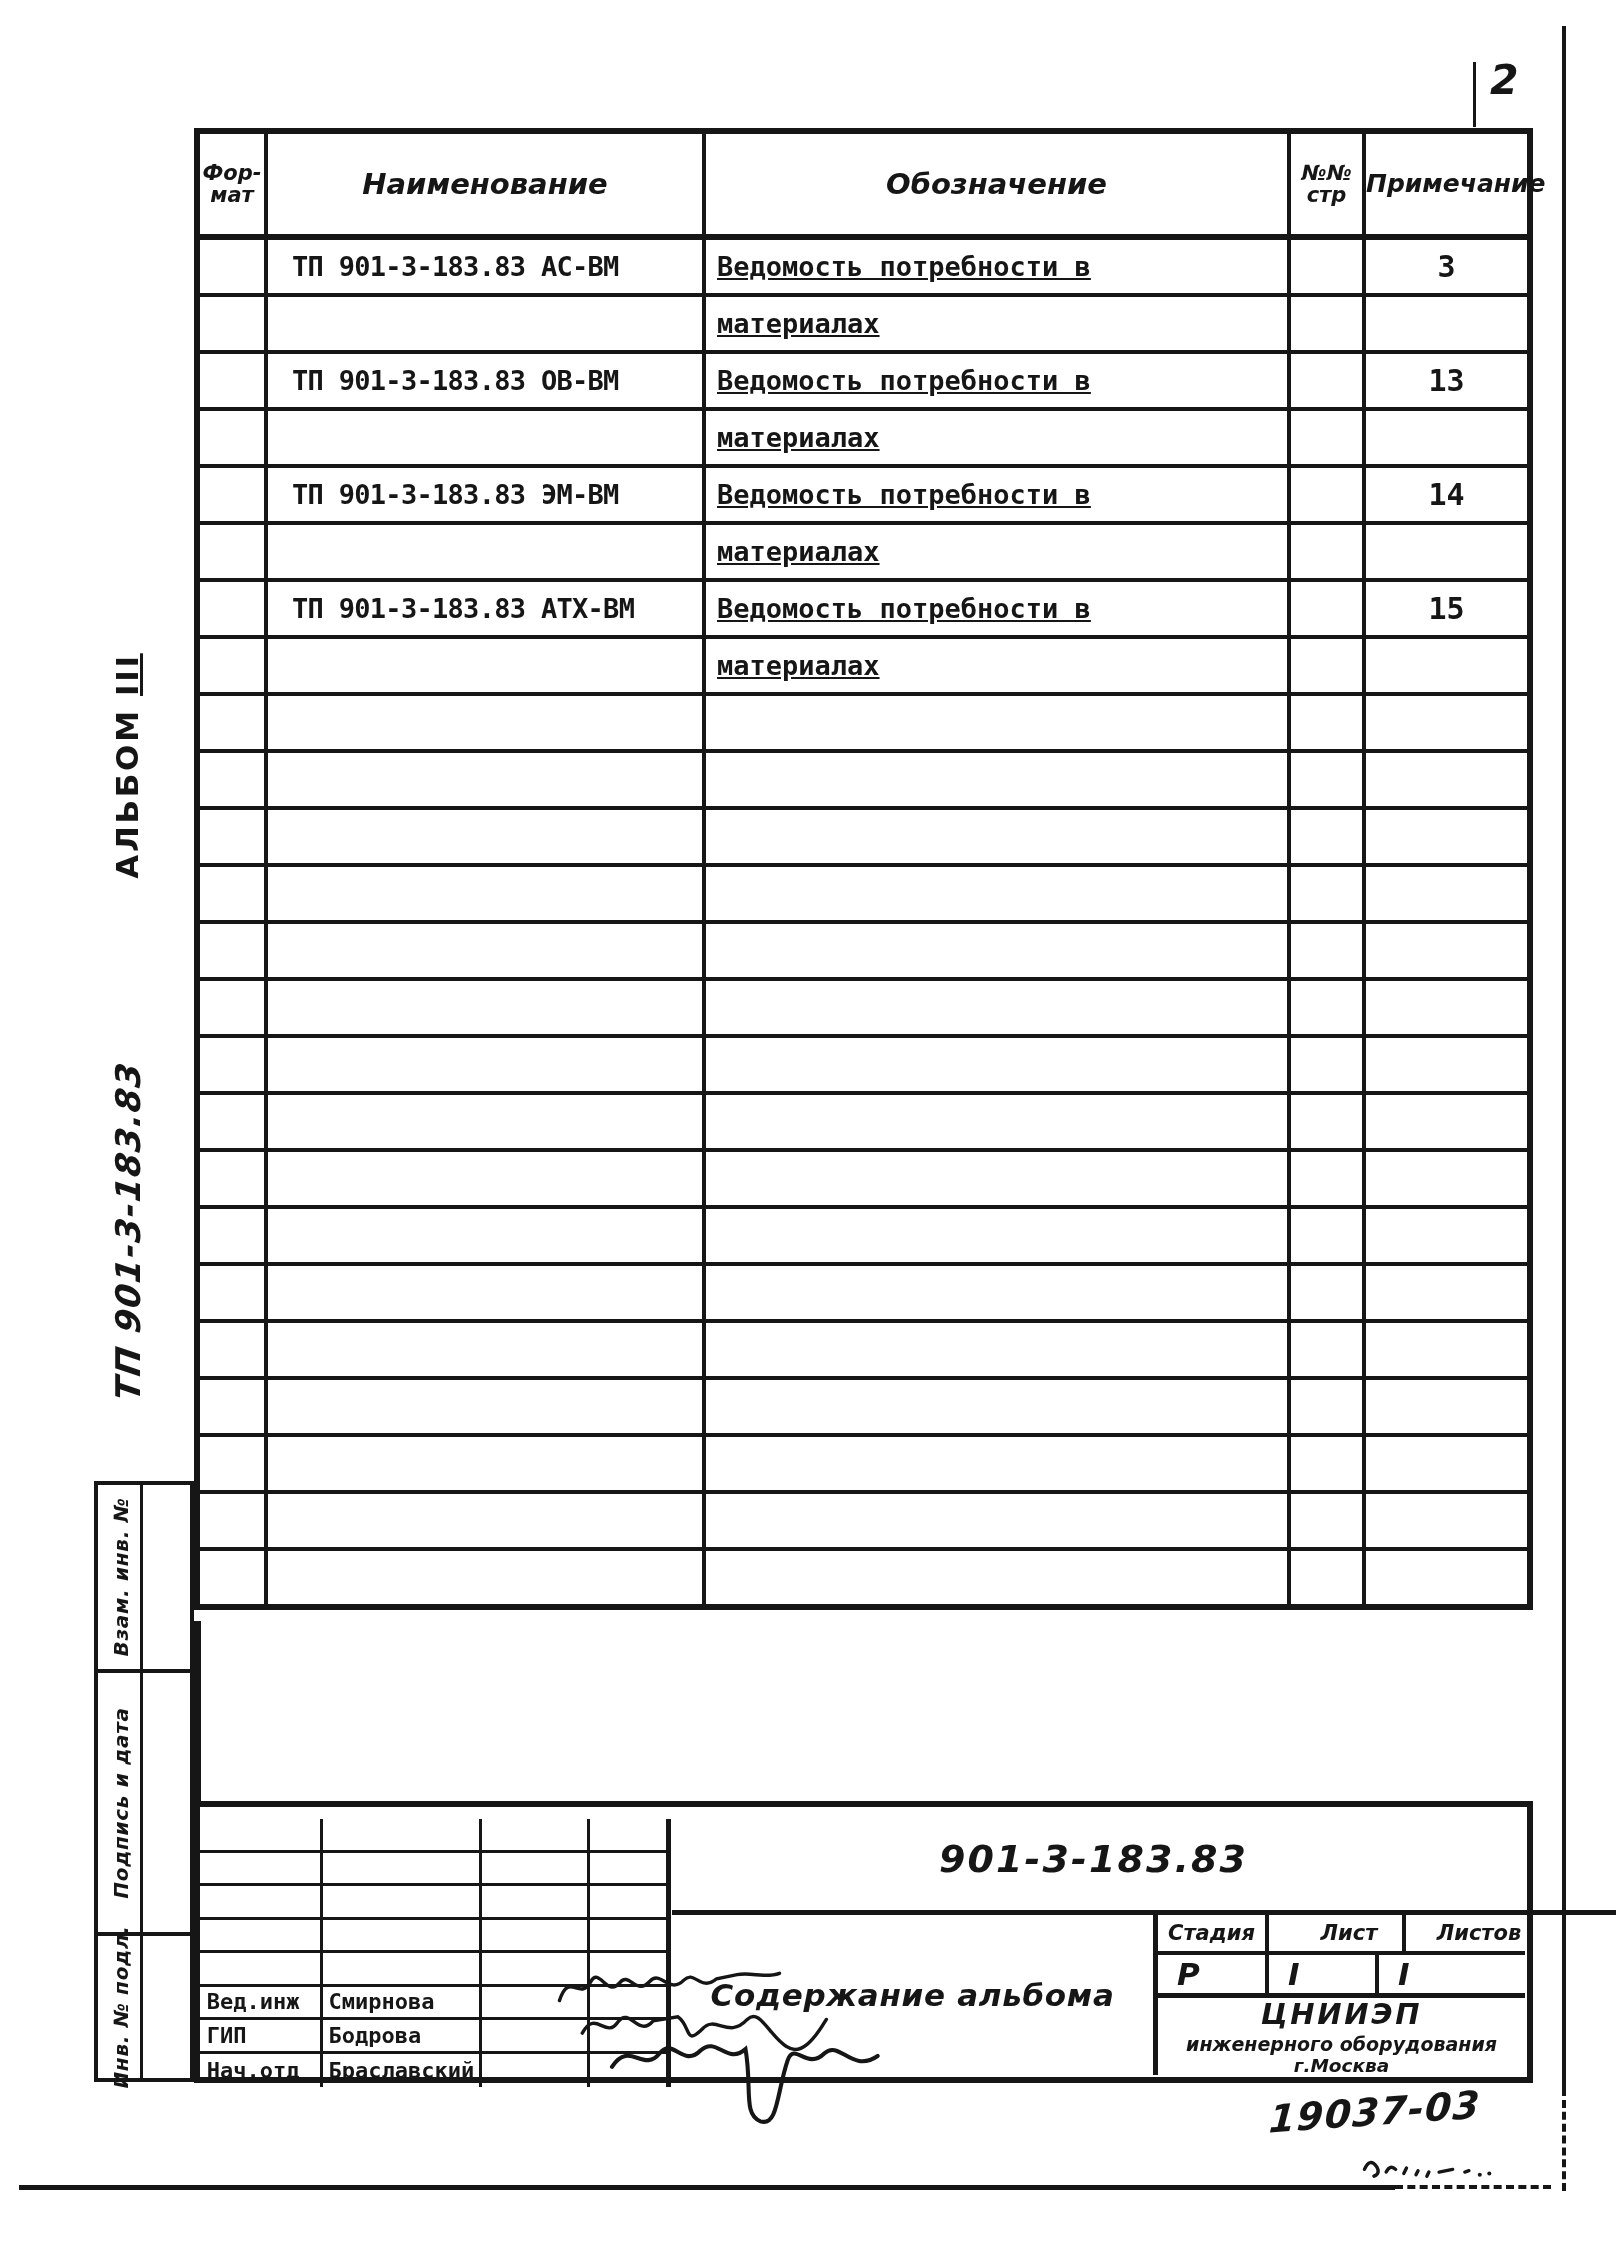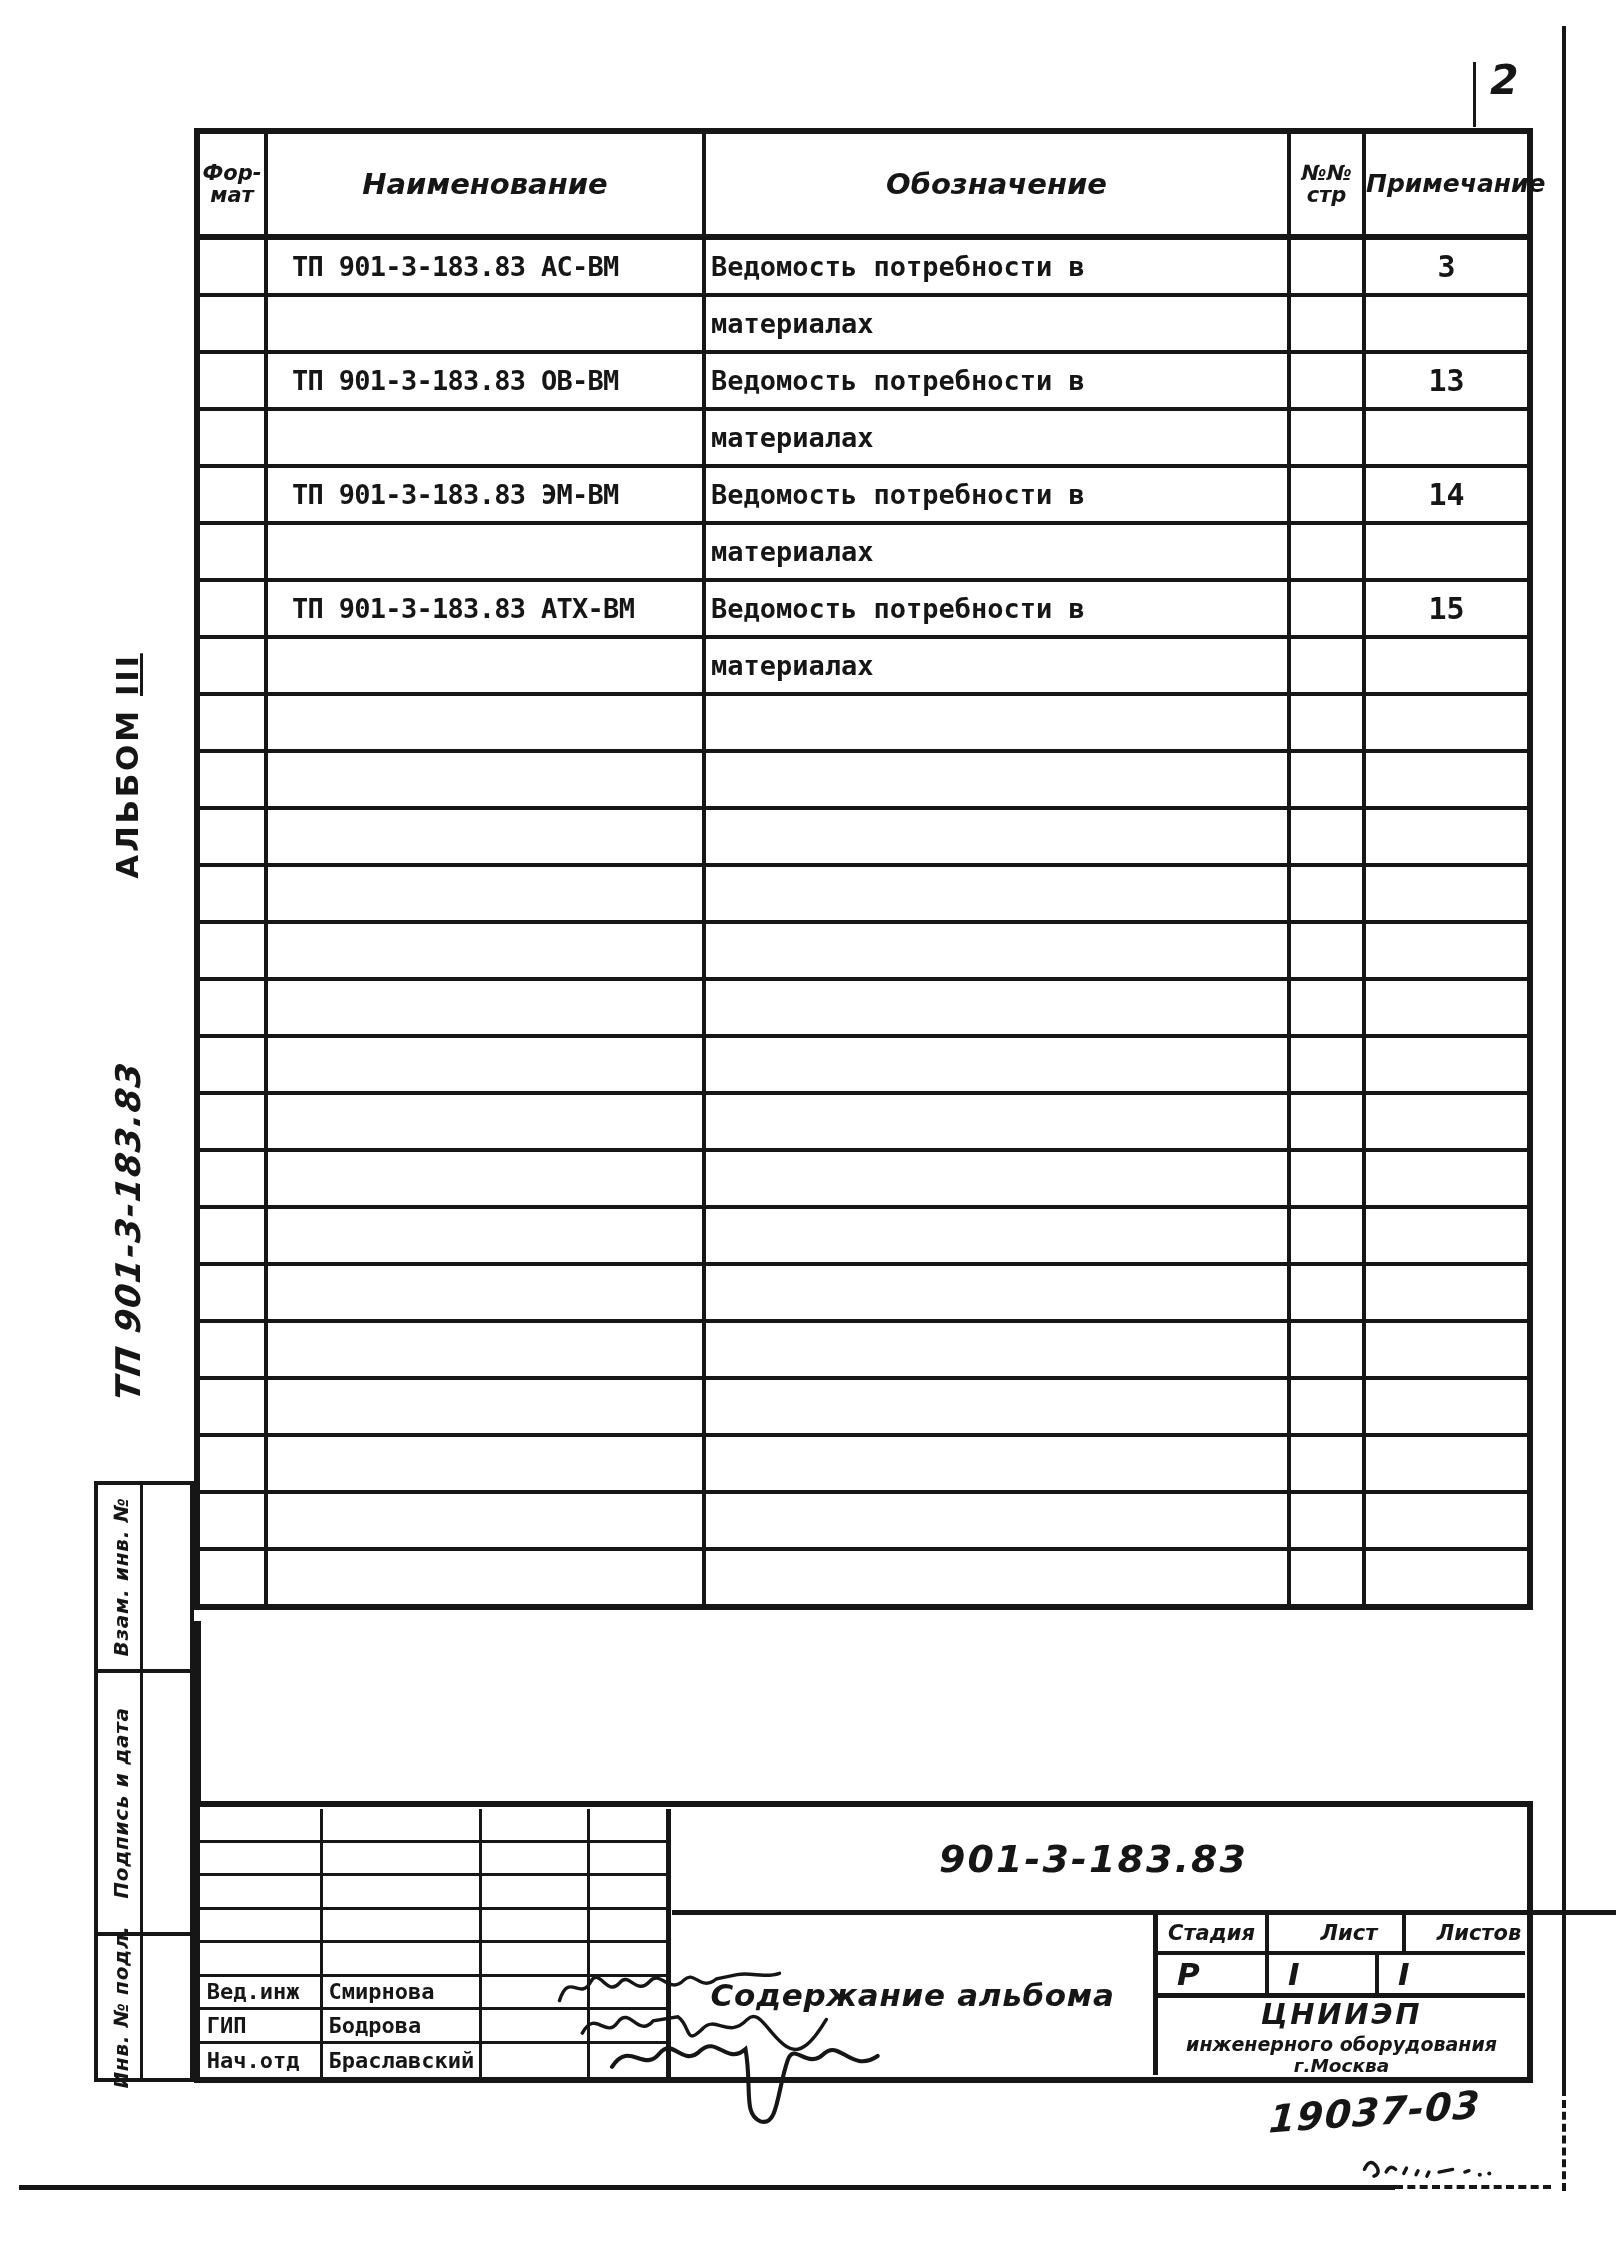--- a/index.html
+++ b/index.html
@@ -51,27 +51,27 @@
   .th:last-child{ border-right:none; }
   .th.small{ font-size:21px; }
   .th.note-h{ font-size:25px; }
   .trow{ display:grid; grid-template-columns:68px 438px 585px 75px 1fr;
     height:53px; border-bottom:4.1px solid var(--ink); }
   .trow:last-child{ border-bottom:none; }
   .td{ border-right:4.1px solid var(--ink); display:flex; align-items:center;
     font:700 27px "DejaVu Sans Mono", monospace; overflow:hidden; }
   .td:last-child{ border-right:none; }
   .td.c-designation{ padding-left:24px; letter-spacing:-0.7px; }
-  .td.c-name{ padding-left:5px; }
+  .td.c-name{ padding-left:11px;text-decoration:underline; }
   .td.c-note{ justify-content:center; font-size:30px; }
 
   
   .title-block{ position:absolute; left:194px; top:1801px; width:1339px; height:282px;
     border:6.8px solid var(--ink); box-sizing:border-box; background:#fff; }
-  .sig-grid{ position:absolute; left:0; top:2px; width:466px; height:268px;
+  .sig-grid{ position:absolute; left:0; top:12px; width:466px; height:268px;
     border-right:5.5px solid var(--ink); display:grid;
     grid-template-columns:123px 159px 108px 1fr; grid-template-rows:repeat(8,1fr); }
   .sg-cell{ border-right:3.4px solid var(--ink); border-bottom:3.4px solid var(--ink);
     display:flex; align-items:center; font:700 22px "DejaVu Sans Mono", monospace; }
   .sg-cell:nth-child(4n){ border-right:none; }
   .sg-cell:nth-child(n+29){ border-bottom:none; }
   .sg-role{ padding-left:6.8px; }
   .sg-name{ padding-left:5.5px; }
 
   .doc-number-cell{ position:absolute; left:472px; top:0; width:853px; height:103px;

